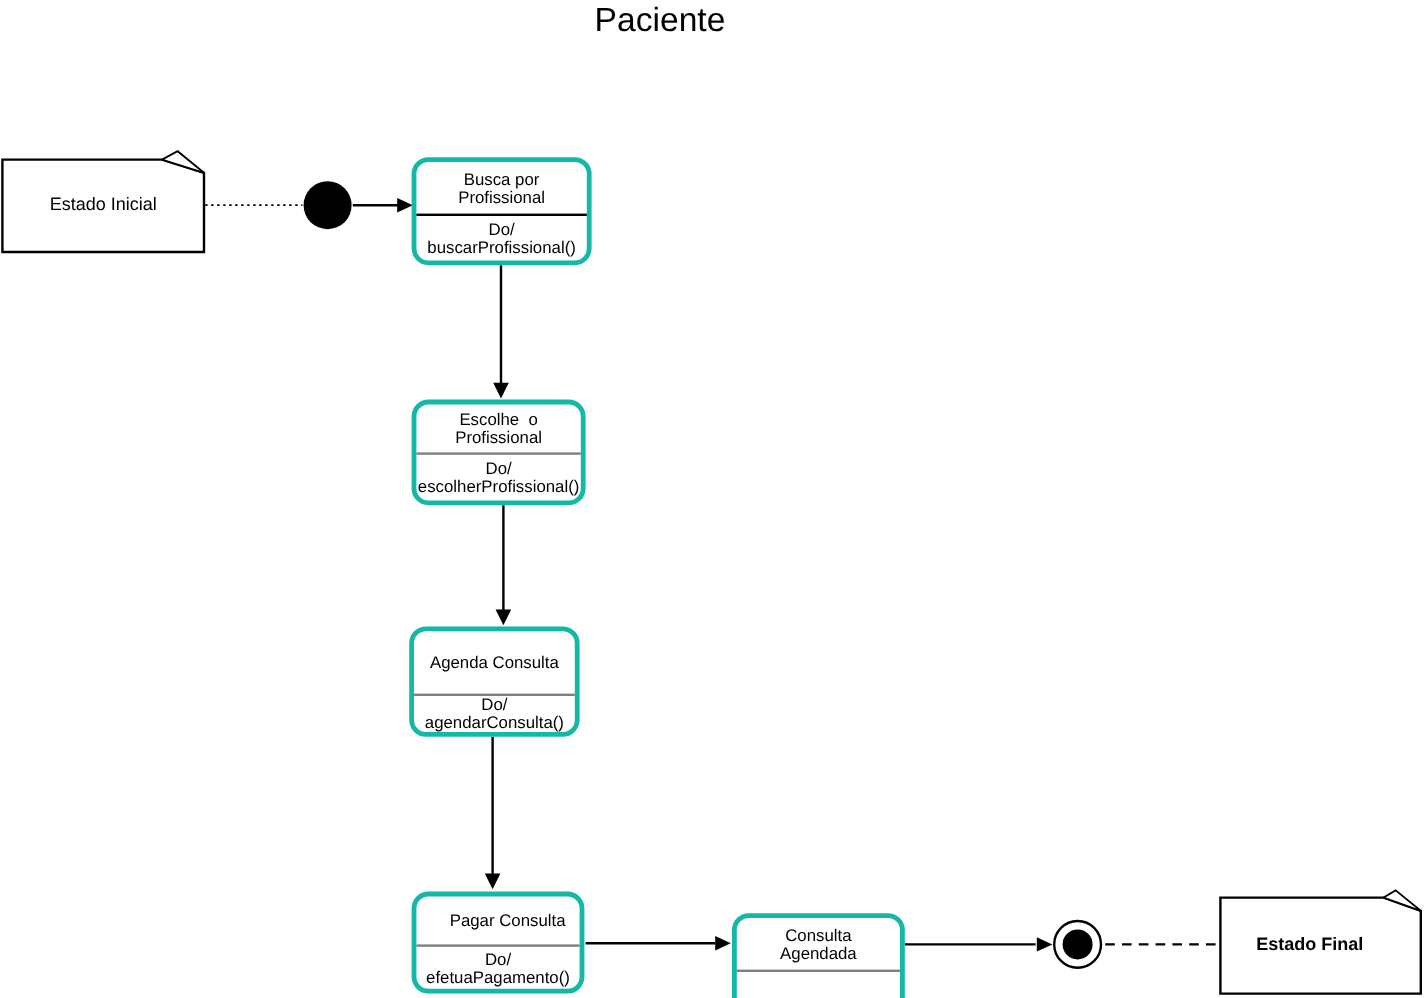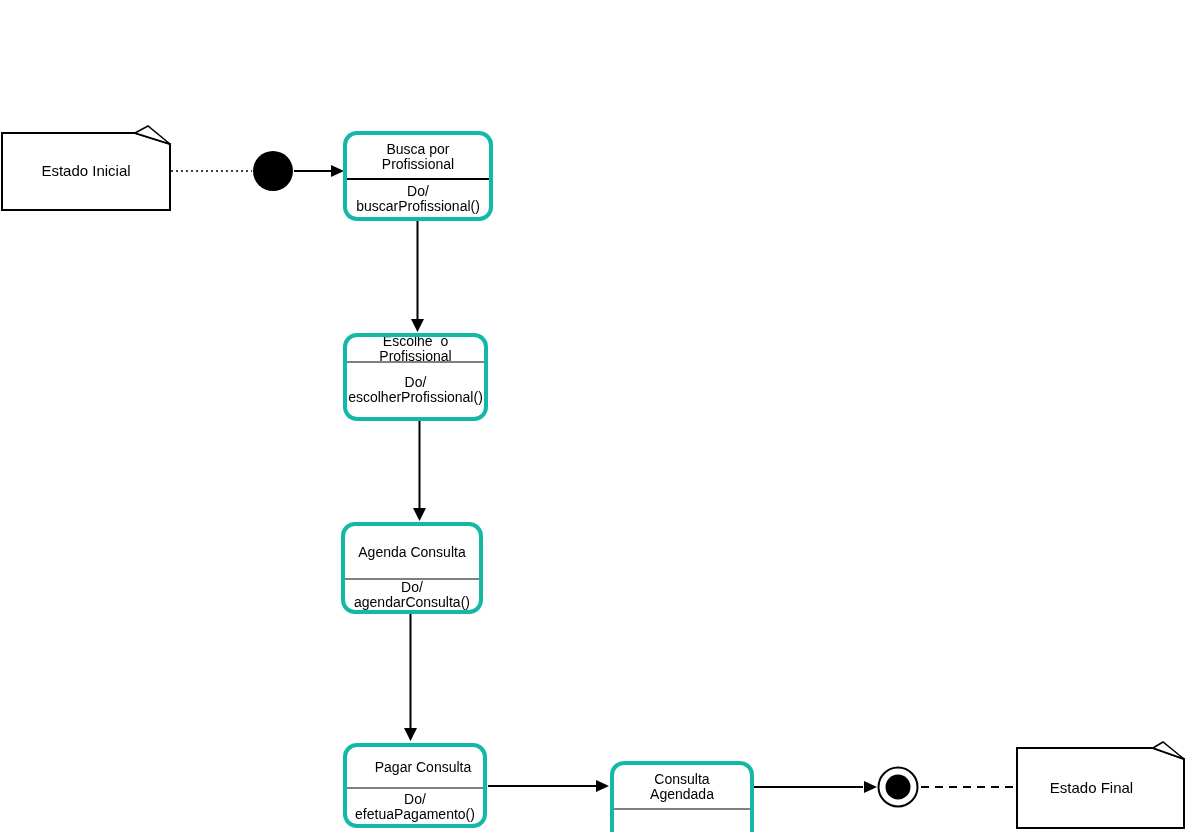--- a/index.html
+++ b/index.html
@@ -68,20 +68,21 @@
     line-height: 17px;
     text-align: center;
     color: #000;
   }
 </style>
 </head>
 <body>
 
 <div id="canvas">
 
+  <div class="diagram-title">Paciente</div>
 
   <svg class="connectors" viewBox="0 0 1188 832" xmlns="http://www.w3.org/2000/svg">
 
     <g>
       <polygon points="2,133 135,133 170,144 170,210 2,210" fill="#ffffff" stroke="#000000" stroke-width="2"></polygon>
       <polygon points="135,133 148,126 170,144" fill="#ffffff" stroke="#000000" stroke-width="1.5"></polygon>
     </g>
 
     <line x1="171" y1="171" x2="252" y2="171" stroke="#000000" stroke-width="1.5" stroke-dasharray="2,3"></line>
 
@@ -124,31 +125,31 @@
 
     <line x1="921" y1="787" x2="1016" y2="787" stroke="#000000" stroke-width="2" stroke-dasharray="8,6"></line>
 
     <g>
       <polygon points="1017,748 1153,748 1184,759 1184,828 1017,828" fill="#ffffff" stroke="#000000" stroke-width="2"></polygon>
       <polygon points="1153,748 1163,742 1184,759" fill="#ffffff" stroke="#000000" stroke-width="1.5"></polygon>
     </g>
   </svg>
 
   <div class="note-label" style="left:2px; top:162px; width:168px;">Estado Inicial</div>
-  <div class="note-label" style="left:1017px; top:779px; width:149px;">Estado Final</div>
+  <div class="note-label" style="left:1017px; top:779px; width:149px;font-weight:bold;">Estado Final</div>
 
   <div class="state sep-black" style="left:343px; top:131px; width:150px; height:90px;">
     <div class="state-title" style="height:43px;">Busca por
 Profissional</div>
     <div class="state-do">Do/
 buscarProfissional()</div>
   </div>
 
   <div class="state" style="left:343px; top:333px; width:145px; height:88px;">
-    <div class="state-title" style="height:24px;">Escolhe  o
+    <div class="state-title" style="height:40px;">Escolhe  o
 Profissional</div>
     <div class="state-do">Do/
 escolherProfissional()</div>
   </div>
 
   <div class="state" style="left:341px; top:522px; width:142px; height:92px;">
     <div class="state-title" style="height:52px;">Agenda Consulta</div>
     <div class="state-do">Do/
 agendarConsulta()</div>
   </div>

